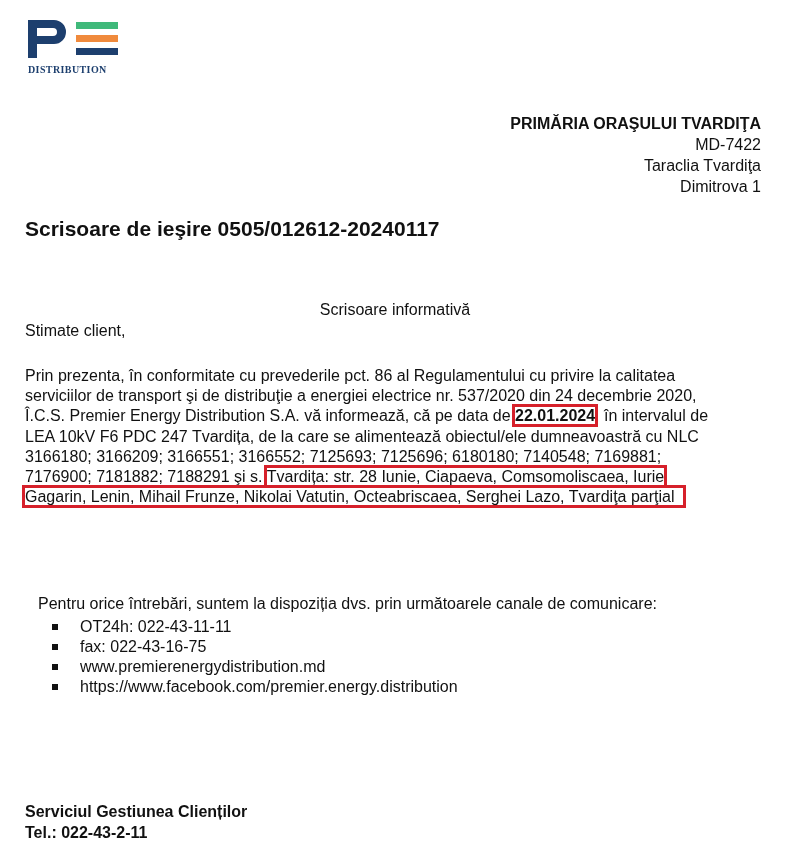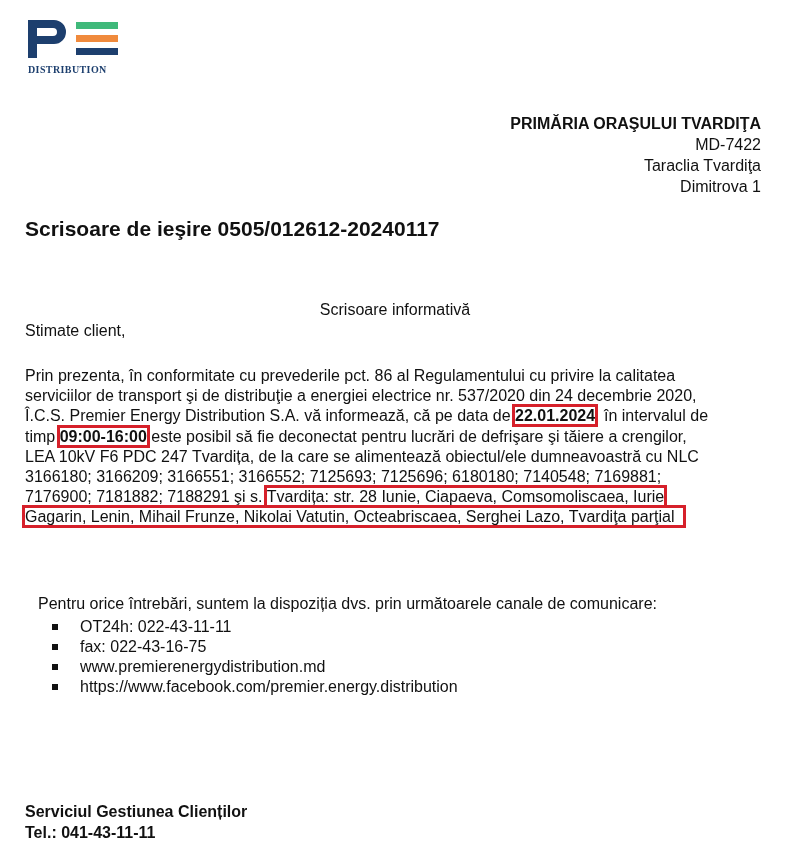--- a/index.html
+++ b/index.html
@@ -122,31 +122,30 @@
 <div class="abs outgoing">Scrisoare de ieşire 0505/012612-20240117</div>
 
 <div class="abs doc-title">Scrisoare informativă</div>
 
 <div class="abs greeting">Stimate client,</div>
 
 <div class="abs body-text">
   <div class="line">Prin prezenta, în conformitate cu prevederile pct. 86 al Regulamentului cu privire la calitatea</div>
   <div class="line">serviciilor de transport şi de distribuţie a energiei electrice nr. 537/2020 din 24 decembrie 2020,</div>
   <div class="line"><span>Î.C.S. Premier Energy Distribution S.A. vă informează, că pe data de </span><span class="bold hl">22.01.2024</span><span>, în intervalul de</span></div>
-  <div class="line"><span>timp </span><span class="bold hl">09:00-16:00</span><span> este posibil să fie deconectat pentru lucrări de defrişare şi tăiere a crengilor,</span></div>
   <div class="line">LEA 10kV F6 PDC 247 Tvardița, de la care se alimentează obiectul/ele dumneavoastră cu NLC</div>
   <div class="line">3166180; 3166209; 3166551; 3166552; 7125693; 7125696; 6180180; 7140548; 7169881;</div>
   <div class="line"><span>7176900; 7181882; 7188291 şi s. </span><span class="hl">Tvardița: str. 28 Iunie, Ciapaeva, Comsomoliscaea, Iurie</span></div>
   <div class="line"><span class="hl" style="padding-right:8px;">Gagarin, Lenin, Mihail Frunze, Nikolai Vatutin, Octeabriscaea, Serghei Lazo, Tvardiţa parţial</span></div>
 </div>
 
 <div class="abs contacts-intro">Pentru orice întrebări, suntem la dispoziția dvs. prin următoarele canale de comunicare:</div>
 <ul class="abs contacts-list">
   <li><span class="bullet"></span><span>OT24h: 022-43-11-11</span></li>
   <li><span class="bullet"></span><span>fax: 022-43-16-75</span></li>
   <li><span class="bullet"></span><span>www.premierenergydistribution.md</span></li>
   <li><span class="bullet"></span><span>https://www.facebook.com/premier.energy.distribution</span></li>
 </ul>
 
 <div class="abs footer">
   <div>Serviciul Gestiunea Clienților</div>
-  <div>Tel.: 041-43-11-11</div>
+  <div>Tel.: 022-43-2-11</div>
 </div>
 
 </body></html>

